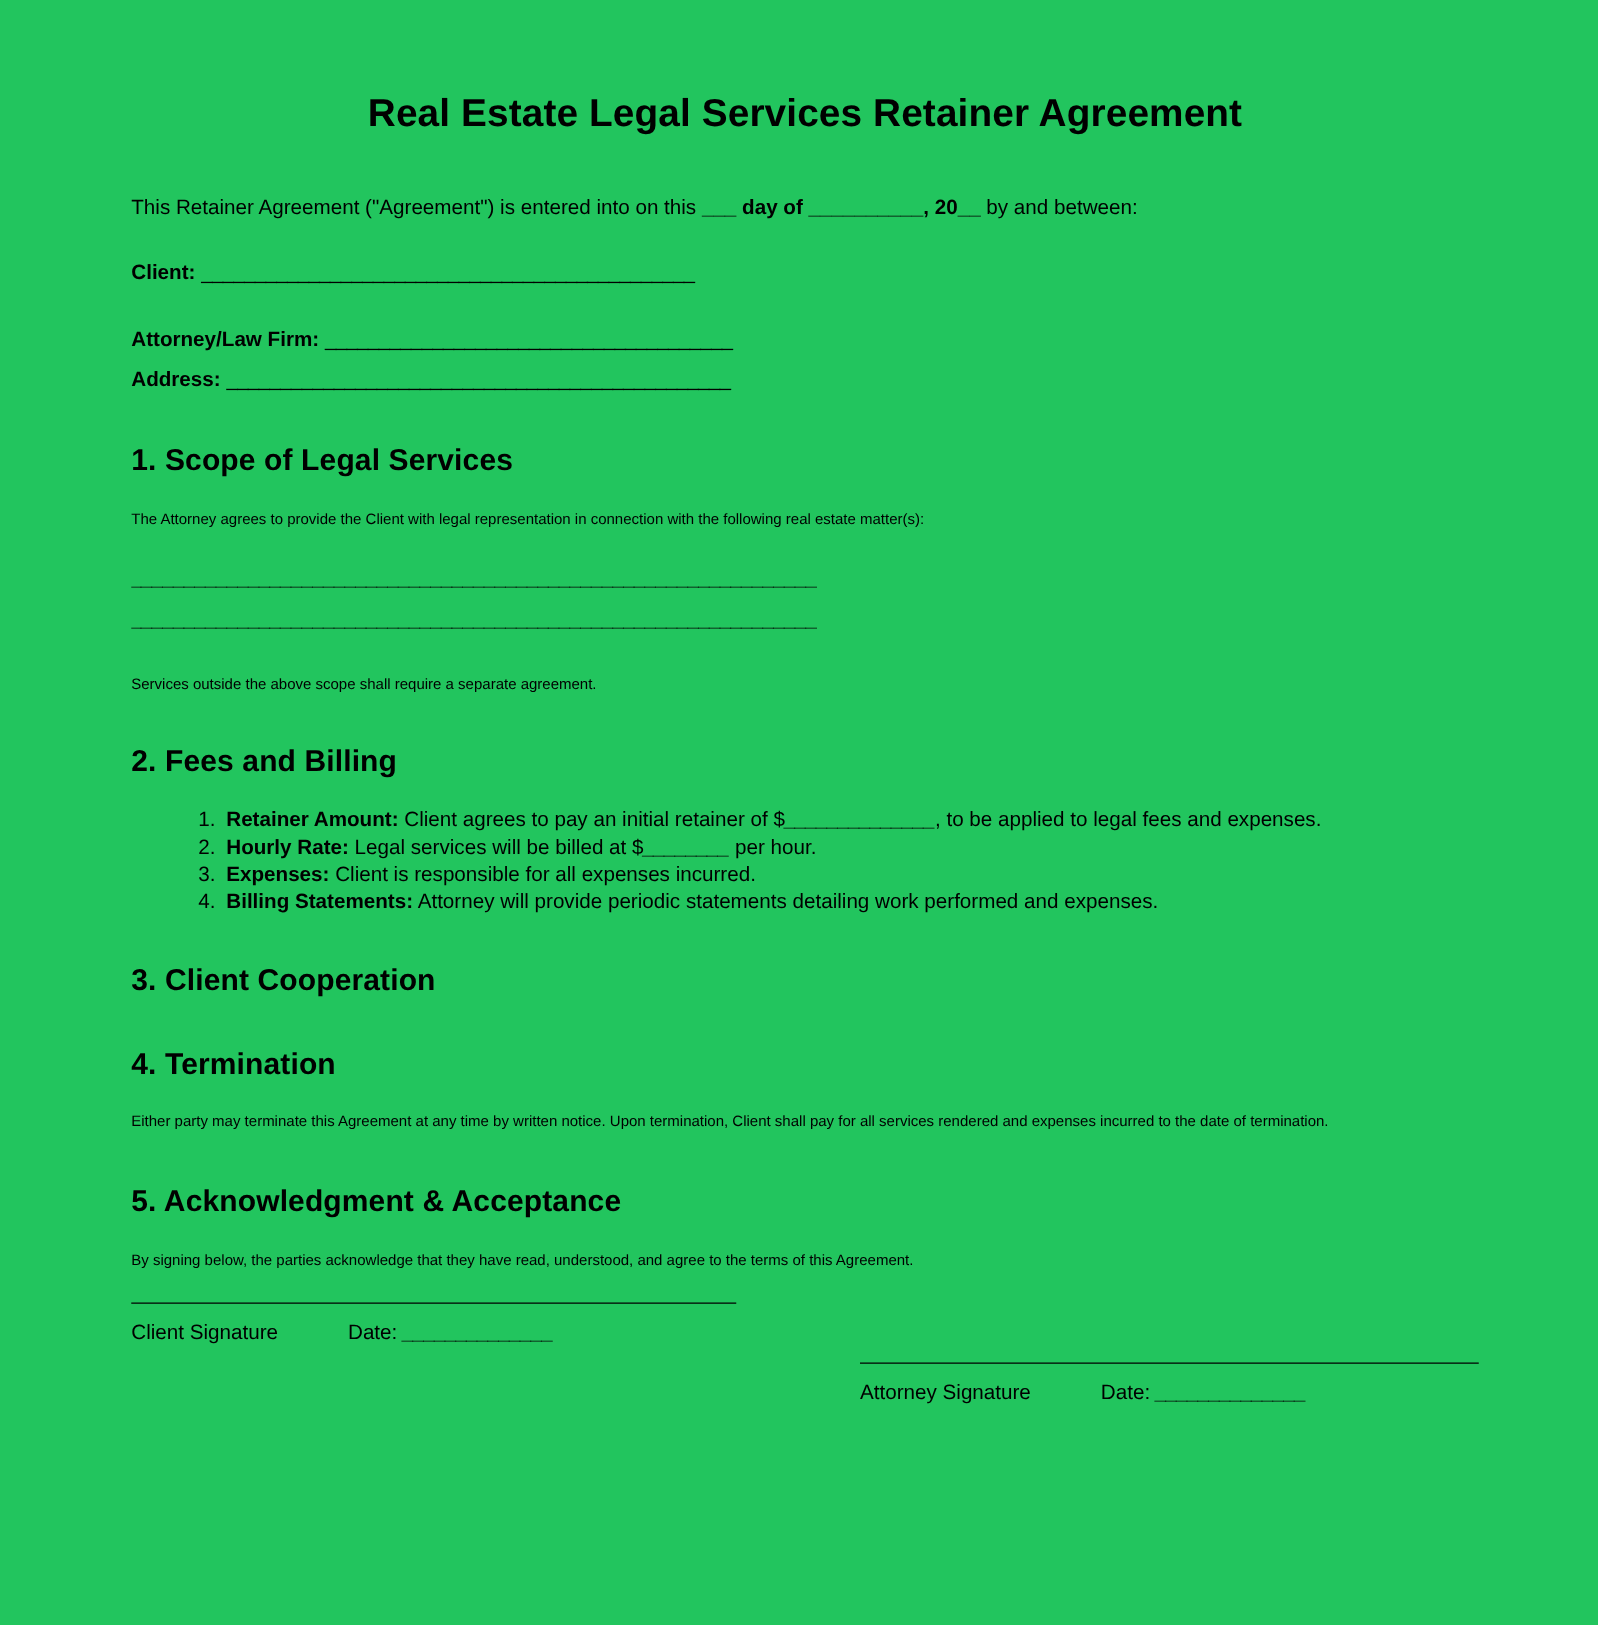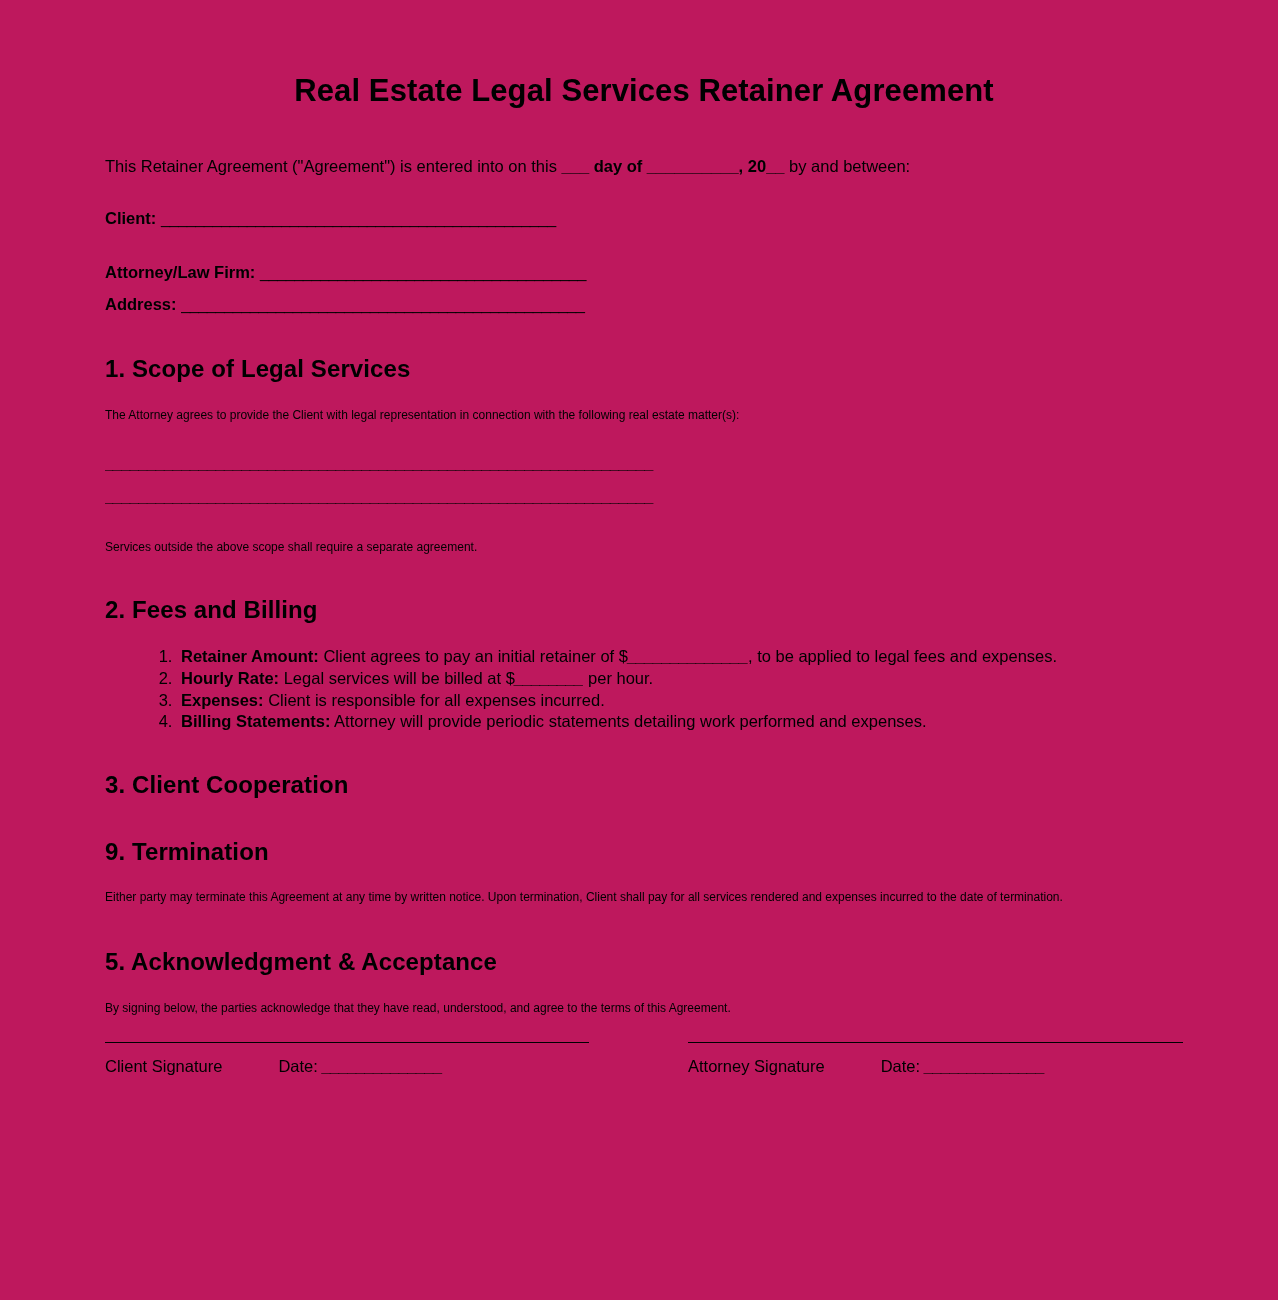--- a/index.html
+++ b/index.html
@@ -15,21 +15,21 @@
     color: #000000;
     -webkit-font-smoothing: antialiased;
   }
 
   .page {
     position: relative;
     width: 1278px;
     height: 1300px;
     box-sizing: border-box;
     padding: 0 95px 0 105px;
-    background: #be185d;
+    background: #22c55e;
     overflow: hidden;
   }
 
   
   .doc-title {
     margin: 0;
     padding-top: 72px;
     font-size: 31px;
     line-height: 1.25;
     font-weight: bold;
@@ -127,21 +127,21 @@
     left: 105px;
     right: 95px;
     top: 1042px;
     display: flex;
     justify-content: space-between;
   }
   .sig-col {
     box-sizing: border-box;
   }
   .sig-col.left  { width: 484px; }
-  .sig-col.right { width: 495px; }
+  .sig-col.right { width: 495px; margin-top: 48px; }
   .sig-rule {
     border-top: 1.6px solid #000000;
     height: 0;
     width: 100%;
   }
   .sig-caption {
     padding-top: 14px;
     font-size: 16.5px;
     line-height: 1.2;
     white-space: nowrap;
@@ -185,21 +185,21 @@
   <h2 class="sec-h s2">2. Fees and Billing</h2>
   <ol class="fees-list">
     <li><b>Retainer Amount:</b><span> Client agrees to pay an initial retainer of $</span><span class="blank-inline">______________</span><span>, to be applied to legal fees and expenses.</span></li>
     <li><b>Hourly Rate:</b><span> Legal services will be billed at $</span><span class="blank-inline">________</span><span> per hour.</span></li>
     <li><b>Expenses:</b><span> Client is responsible for all expenses incurred.</span></li>
     <li><b>Billing Statements:</b><span> Attorney will provide periodic statements detailing work performed and expenses.</span></li>
   </ol>
 
   <h2 class="sec-h s3">3. Client Cooperation</h2>
 
-  <h2 class="sec-h s4">9. Termination</h2>
+  <h2 class="sec-h s4">4. Termination</h2>
   <p class="body-p loose">Either party may terminate this Agreement at any time by written notice. Upon termination, Client shall pay for all services rendered and expenses incurred to the date of termination.</p>
 
   <h2 class="sec-h s5">5. Acknowledgment &amp; Acceptance</h2>
   <p class="body-p">By signing below, the parties acknowledge that they have read, understood, and agree to the terms of this Agreement.</p>
 
   <div class="sig-area">
     <div class="sig-col left">
       <div class="sig-rule"></div>
       <div class="sig-caption"><span class="sig-name">Client Signature</span><span class="sig-date"><span>Date:</span>
           <span class="blank-inline">______________</span></span></div>

